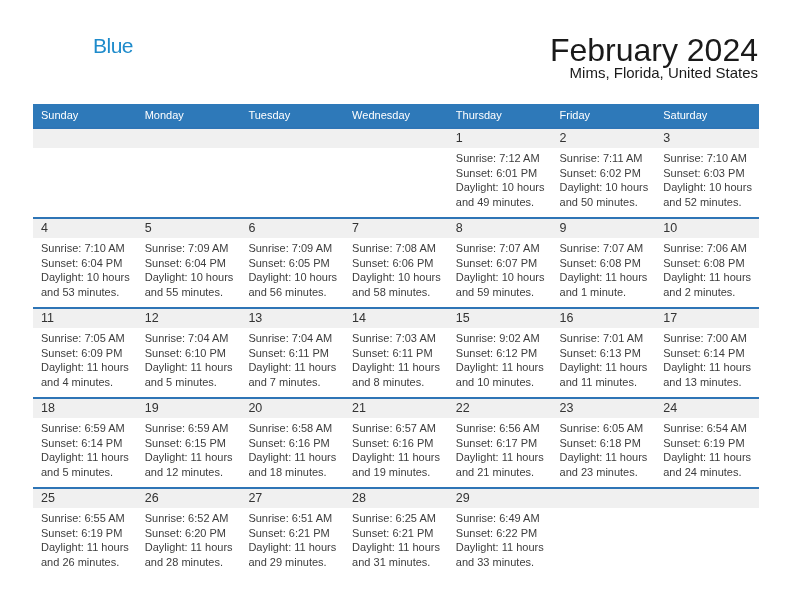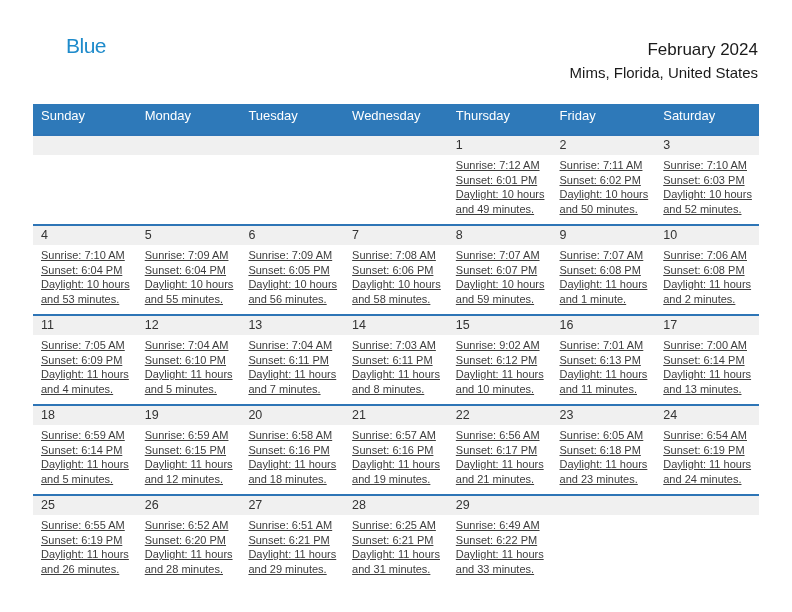--- a/index.html
+++ b/index.html
@@ -18,50 +18,50 @@
     font-size: 21px; letter-spacing: -0.5px; color: #1d1d1d;
     line-height: 21px;
   }
   .logo-triangle {
     width: 26px; height: 15px; margin-top: 4px; margin-left: 1px;
     background: #1E8BCB;
     clip-path: polygon(0 22%, 100% 0, 100% 100%);
   }
   .logo-line2 {
     font-size: 21px; letter-spacing: -0.5px; color: #1E8BCB;
-    line-height: 18px; margin-left: 29px; margin-top: -2px;
+    line-height: 18px; margin-left: 56px; margin-top: -2px;
   }
 
   
   .title-block { position: absolute; right: 34px; top: 36px; text-align: right; color: #1a1a1a; }
-  .page-title { font-size: 17px; line-height: 28px; }
+  .page-title { font-size: 32px; line-height: 28px; }
   .page-subtitle { font-size: 15px; line-height: 18px; }
 
   
   table.calendar {
     position: absolute; left: 33px; top: 104px;
     width: 726px; border-collapse: collapse; table-layout: fixed;
   }
   .calendar thead th {
     background: #2E79B9; color: #ffffff;
     font-weight: normal; text-align: left;
-    font-size: 13px; height: 22px; padding: 0 0 8px 8px;
+    font-size: 11px; height: 22px; padding: 0 0 1px 8px;
   }
   .calendar tbody td {
     vertical-align: top;
     border-top: 2px solid #2E75B6;
     height: 88px; padding: 0;
   }
   .day-band {
     background: #F0F0F0; height: 19px; line-height: 19px;
     padding-left: 8px; font-size: 12.5px; color: #333333;
   }
   .cell-body {
     padding: 3px 4px 0 8px;
-    font-size: 11px; line-height: 14.5px; color: #3d3d3d; text-decoration: underline;
+    font-size: 11px; line-height: 14.5px; color: #3d3d3d;
   }
 </style>
 </head>
 <body>
 
 <div class="logo">
   <div class="logo-line2">Blue</div>
 </div>
 
 <div class="title-block">

